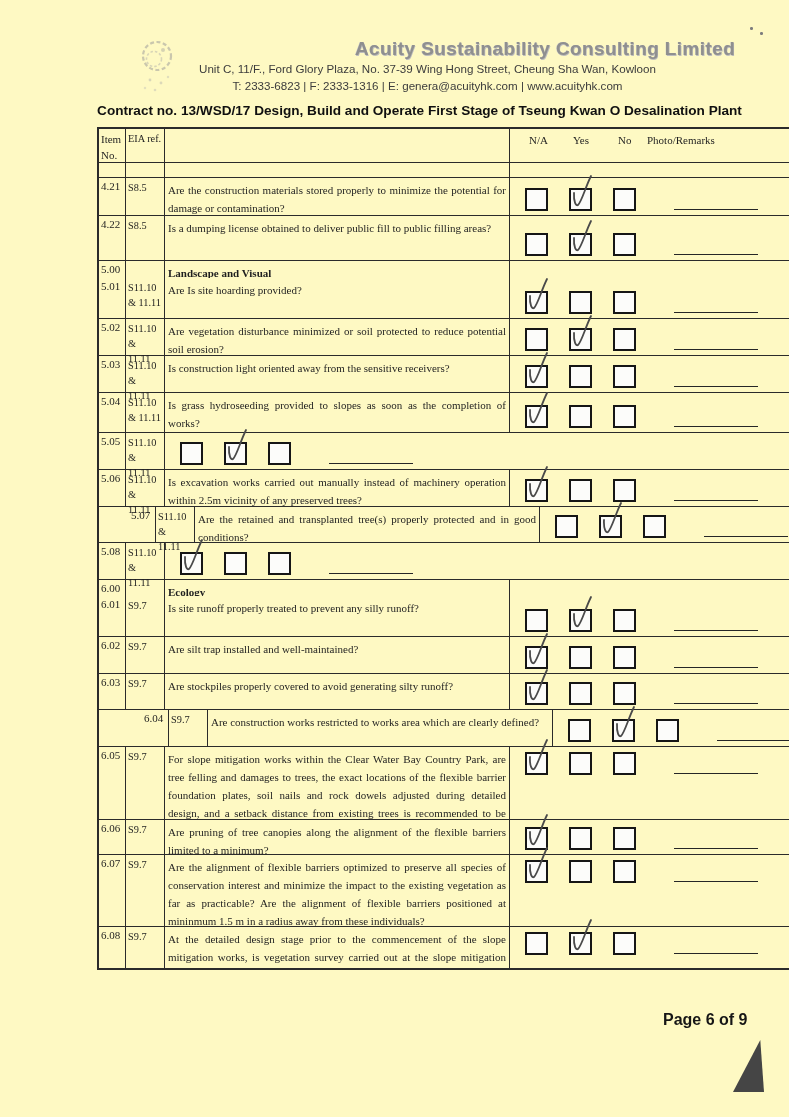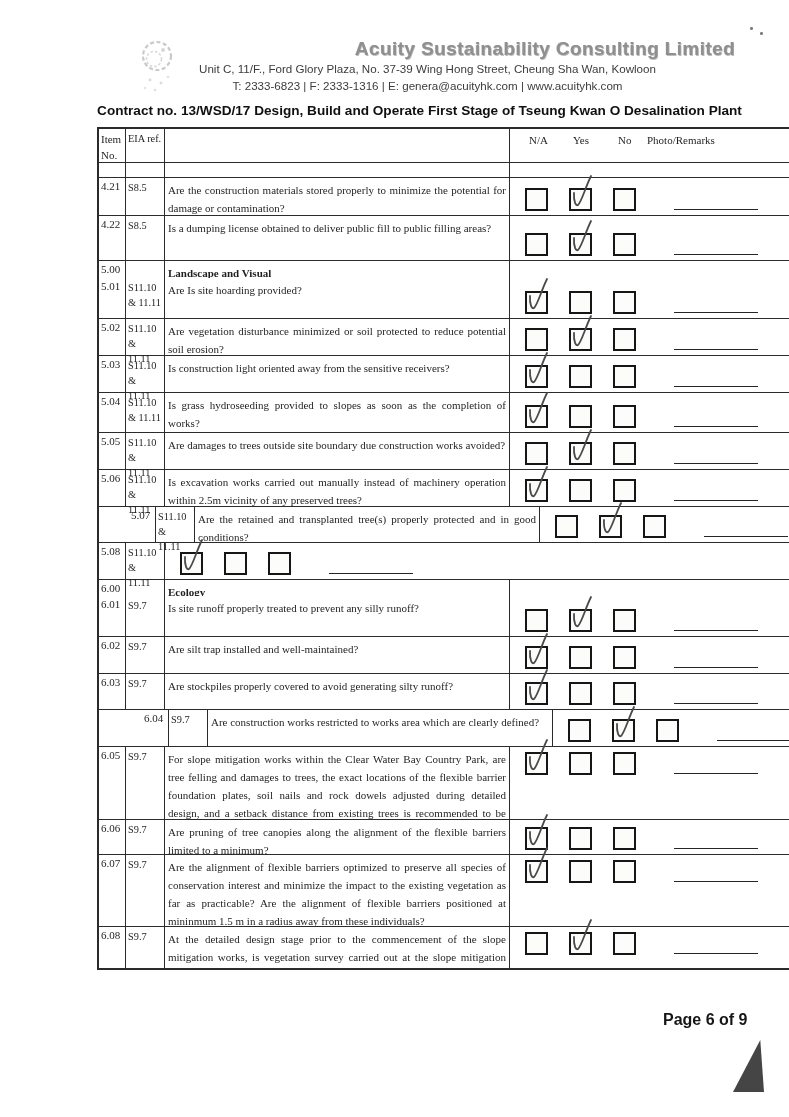--- a/index.html
+++ b/index.html
@@ -1,19 +1,19 @@
 <!DOCTYPE html>
 <html><head>
 <meta charset="utf-8">
 <style>
   * { margin:0; padding:0; box-sizing:border-box; }
   html,body { background:#e8e8e8; }
   .page {
     position:relative; width:789px; height:1117px; margin:0 auto;
-    background:#ffffff; color:#1f1f1f;
+    background:#fef9c3; color:#1f1f1f;
     font-family:"Liberation Serif", serif; overflow:hidden;
   }
   
   .logo { position:absolute; left:133px; top:36px; opacity:.75; }
   .company-name {
     position:absolute; left:355px; top:38px; width:360px; text-align:center;
     font-family:"Liberation Sans", sans-serif; font-size:19px; font-weight:bold;
     color:#8f8f8f; letter-spacing:.4px;
     text-shadow:0.6px 0.6px 0 #bdbdbd, -0.4px -0.4px 0 #c9c9c9;
     white-space:nowrap;
@@ -236,21 +236,20 @@
         <span class="box"></span>
         <span class="box"></span>
         <span class="remark-line"></span>
       </div>
     </div>
   </div>
         <div class="row" style="height: 37px;">
     <div class="cell c-item">5.05</div>
     <div class="cell c-eia">S11.10 &amp;
 11.11</div>
-    <div class="cell c-q">Are damages to trees outside site boundary due construction works avoided?</div>
     <div class="cell c-checks">
       <div class="answer-row">
         <span class="box"></span>
         <span class="box">
                 <svg width="30" height="38" viewBox="0 0 30 38">
                   <path d="M5 19 C4.5 28 7 32.5 9 31 C12.5 28 16.5 13 22 2" fill="none" stroke="#4a4a4a" stroke-width="1.8" stroke-linecap="round"></path>
                 </svg>
               </span>
         <span class="box"></span>
         <span class="remark-line"></span>

